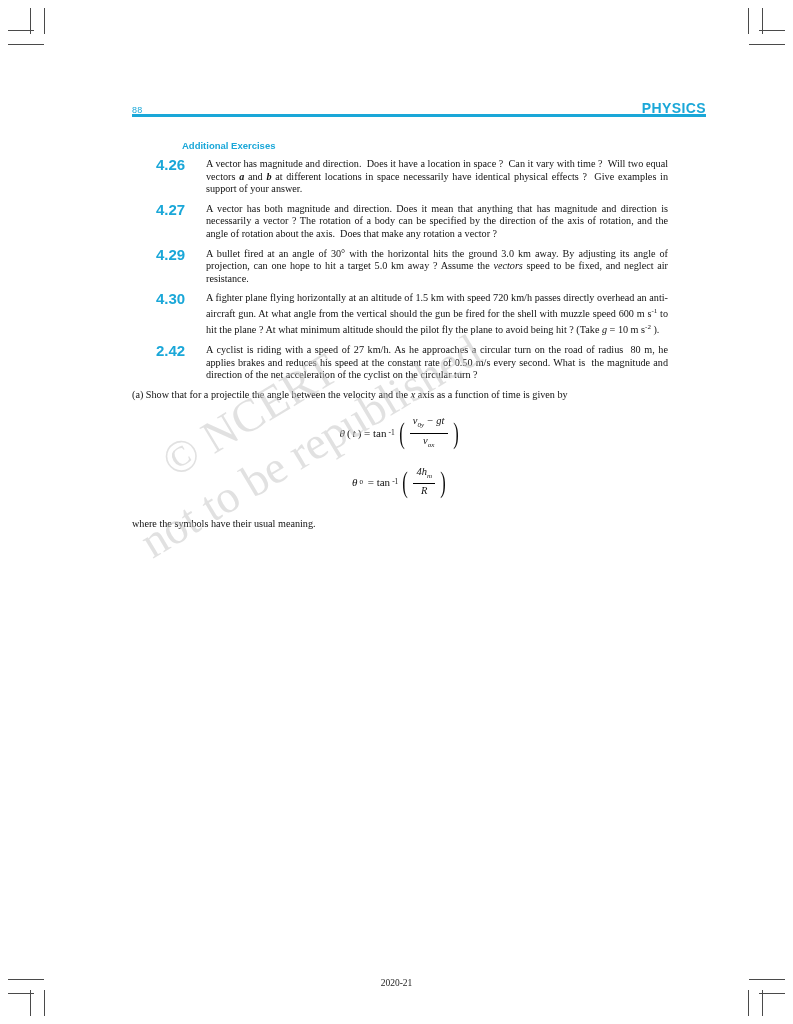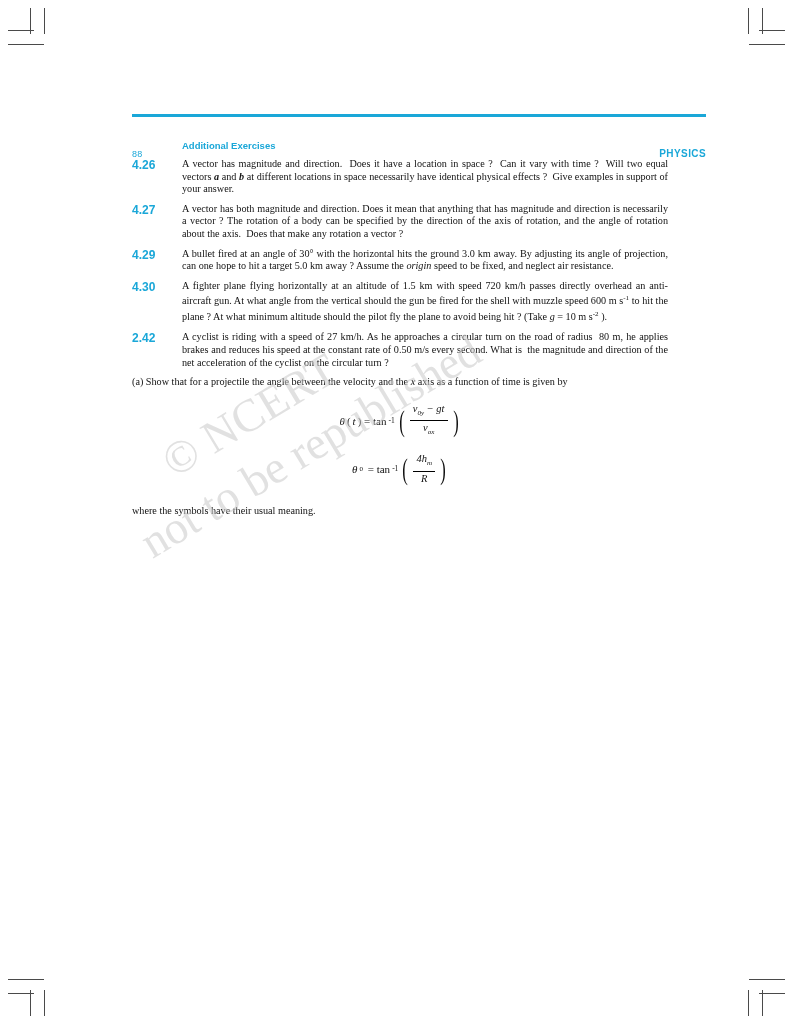--- a/index.html
+++ b/index.html
@@ -61,25 +61,24 @@
     align-items: baseline;
   }
   .page-number {
     font-family: "Liberation Sans", sans-serif;
     font-size: 9px;
     color: #1aa7d8;
     letter-spacing: .2px;
   }
   .header-title {
     font-family: "Liberation Sans", sans-serif;
-    font-size: 10px;
+    font-size: 14px;
     color: #1aa7d8;
     font-weight: bold;
     letter-spacing: .4px;
-    margin-top: 48px;
   }
   .header-rule {
     position: absolute;
     left: 132px;
     top: 114px;
     width: 574px;
     height: 3px;
     background: #1aa7d8;
   }
 
@@ -97,27 +96,28 @@
     color: #1aa7d8;
     margin: 12px 0 7px 50px;
   }
 
   .exercise {
     display: flex;
     margin-bottom: 7px;
   }
   .ex-num {
     font-family: "Liberation Sans", sans-serif;
-    font-size: 12px;
+    font-size: 15px;
     font-weight: bold;
     color: #1aa7d8;
     width: 50px;
     flex: 0 0 50px;
     padding-top: 1px;
     line-height: 12.6px;
+    margin-left: 24px;
   }
   .ex-body {
     flex: 1 1 auto;
     font-family: "Liberation Serif", serif;
     font-size: 10.2px;
     line-height: 12.6px;
     text-align: justify;
     color: #111;
   }
   .ex-body p { margin: 0; }
@@ -251,21 +251,21 @@
         that make any rotation a vector ?</p>
       </div>
     </div>
 
 
     <div class="exercise">
       <div class="ex-num">4.29</div>
       <div class="ex-body">
         <p>A bullet fired at an angle of 30° with the horizontal hits the ground 3.0 km away. By
         adjusting its angle of projection, can one hope to hit a target 5.0 km away ? Assume
-        the <span class="ital">origin</span> speed to be fixed, and neglect air resistance.</p>
+        the <span class="ital">vectors</span> speed to be fixed, and neglect air resistance.</p>
       </div>
     </div>
 
     <div class="exercise">
       <div class="ex-num">4.30</div>
       <div class="ex-body">
         <p>A fighter plane flying horizontally at an altitude of 1.5 km with speed 720 km/h passes
         directly overhead an anti-aircraft gun. At what angle from the vertical should the gun
         be fired for the shell with muzzle speed 600 m s<sup class="sm">-1</sup> to hit the plane ? At what minimum
         altitude should the pilot fly the plane to avoid being hit ? (Take <span class="ital">g</span> = 10 m s<sup class="sm">-2</sup> ).</p>
@@ -316,14 +316,15 @@
       </div>
     </div>
 
   </div>
 
   <div class="watermark">
     <div class="l1">© NCERT</div>
     <div class="l2">not to be republished</div>
   </div>
 
+  <div class="footer">2020-21</div>
 
 </div>
 
 </body></html>

